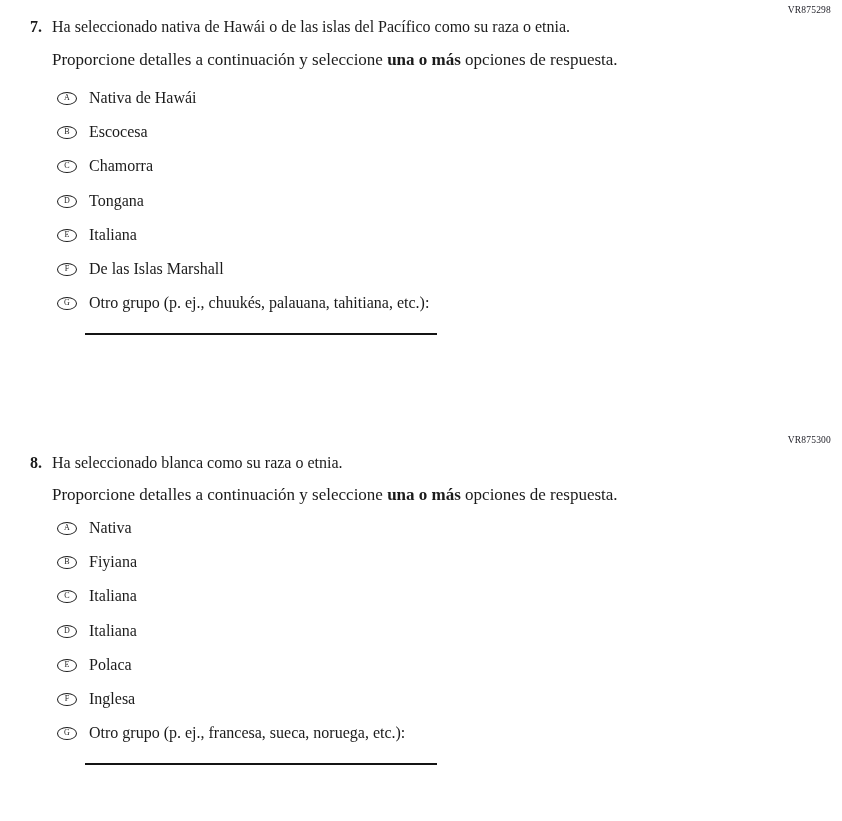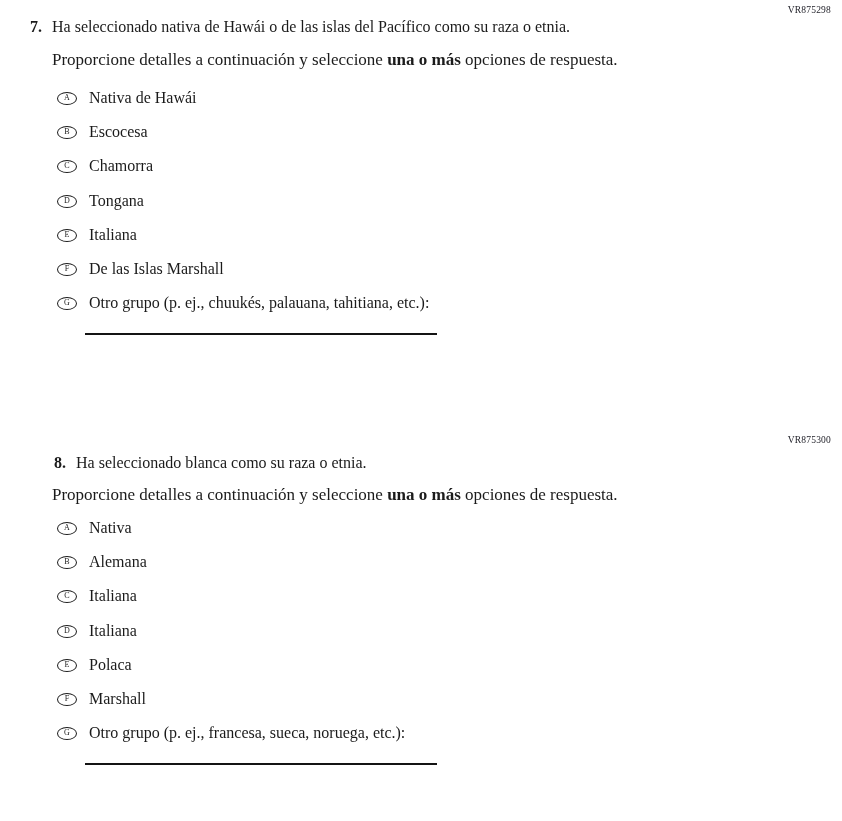--- a/index.html
+++ b/index.html
@@ -121,51 +121,51 @@
   </div>
   <div class="opt" style="top:293px;">
     <span class="bubble">G</span>
     <span class="opt-label">Otro grupo (p. ej., chuukés, palauana, tahitiana, etc.):</span>
   </div>
 
   <div class="write-in" style="top:317px;"></div>
 
   <div class="code" style="top:435px;text-align:right;">VR875300</div>
 
-  <div class="q-line" style="top:453px;margin-left:24px;">
+  <div class="q-line" style="top:453px;">
     <span class="q-num">8.</span><span>Ha seleccionado blanca como su raza o etnia.</span>
   </div>
 
   <div class="instr" style="top:485px;">
     <span>Proporcione detalles a continuación y seleccione </span><b>una o más</b><span> opciones de respuesta.</span>
   </div>
 
   <div class="opt" style="top:518px;">
     <span class="bubble">A</span>
     <span class="opt-label">Nativa</span>
   </div>
   <div class="opt" style="top:552px;">
     <span class="bubble">B</span>
-    <span class="opt-label">Alemana</span>
+    <span class="opt-label">Fiyiana</span>
   </div>
   <div class="opt" style="top:586px;">
     <span class="bubble">C</span>
     <span class="opt-label">Italiana</span>
   </div>
   <div class="opt" style="top:621px;">
     <span class="bubble">D</span>
     <span class="opt-label">Italiana</span>
   </div>
   <div class="opt" style="top:655px;">
     <span class="bubble">E</span>
     <span class="opt-label">Polaca</span>
   </div>
   <div class="opt" style="top:689px;">
     <span class="bubble">F</span>
-    <span class="opt-label">Marshall</span>
+    <span class="opt-label">Inglesa</span>
   </div>
   <div class="opt" style="top:723px;">
     <span class="bubble">G</span>
     <span class="opt-label">Otro grupo (p. ej., francesa, sueca, noruega, etc.):</span>
   </div>
 
   <div class="write-in" style="top:747px;"></div>
 
 </div>
 

